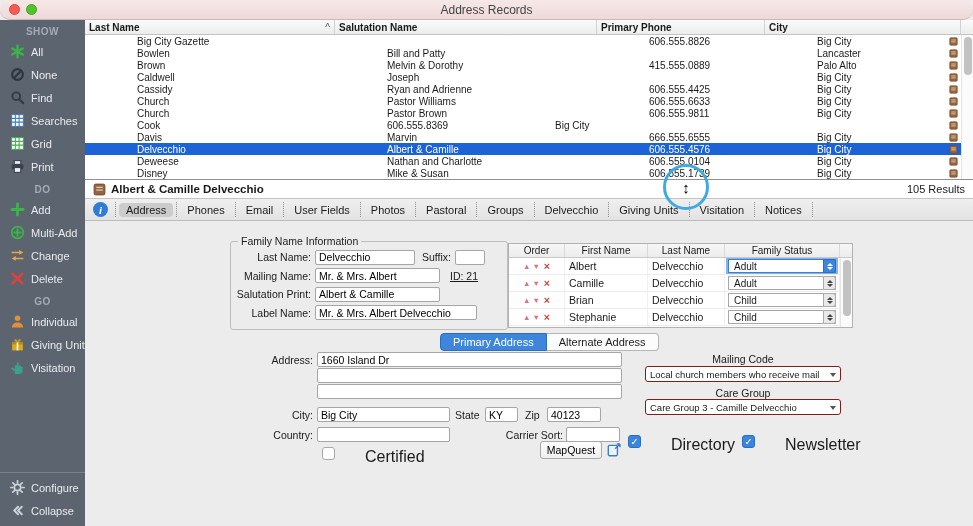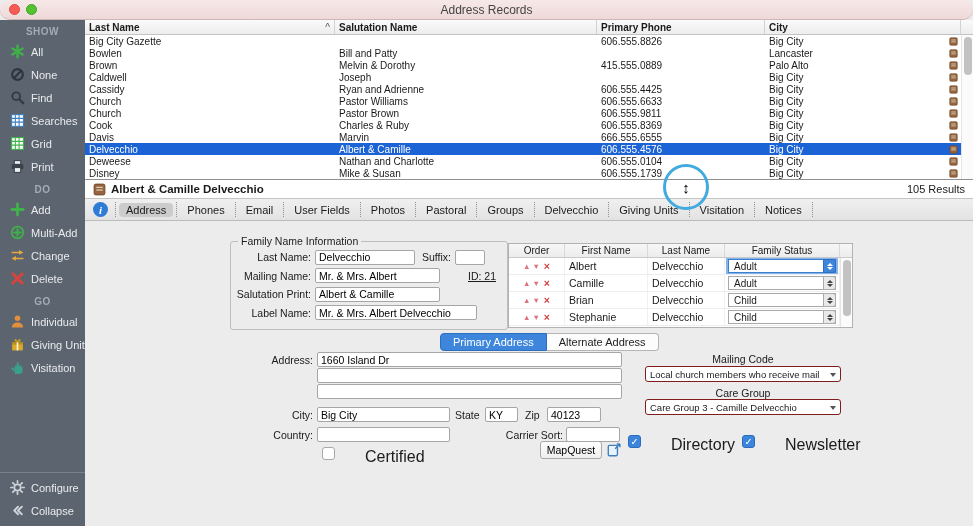--- a/index.html
+++ b/index.html
@@ -21,21 +21,21 @@
 .side-text { font-size:11px; white-space:nowrap; }
 .side-footer { margin-top:auto; border-top:1px solid #79828c; padding:3px 0 4px; }
 .main { flex:1; display:flex; flex-direction:column; min-width:0; }
 .records { position:relative; height:159px; background:#fff; flex-shrink:0; }
 .rec-header { display:flex; height:15px; background:linear-gradient(#fafafa,#ededed); border-bottom:1px solid #c3c3c3; font-weight:bold; font-size:10px; }
 .rc { flex-shrink:0; padding:0 4px; white-space:nowrap; overflow:hidden; display:flex; align-items:center; }
 .rc.h { border-right:1px solid #d2d2d2; }
 .c0{width:250px}.c1{width:262px}.c2{width:168px}.c3{width:196px}
 .sort-caret { margin-left:auto; color:#555; font-weight:normal; }
 .rec-body { height:144px; overflow:hidden; }
-.rec-row { position:relative; display:flex; height:12px; font-size:10px; align-items:center; }
+.rec-row { position:relative; display:flex; height:12px; font-size:10px; align-items:center;padding-left:48px; }
 .rec-row.selected { background:#1c63d5; color:#fff; }
 .row-icon { position:absolute; right:15px; top:1.5px; width:9px; height:9px; }
 .records-scroll { position:absolute; right:0; top:15px; width:12px; height:144px; background:#fbfbfb; border-left:1px solid #e4e4e4; }
 .thumb { position:absolute; left:2px; width:8px; background:#c2c2c2; border-radius:4px; }
 .record-bar { height:20px; background:#fff; border-top:1px solid #909090; border-bottom:1px solid #c4c4c4; display:flex; align-items:center; padding:0 8px; gap:5px; flex-shrink:0; }
 .rec-icon { width:13px; height:13px; }
 .rec-title { font-weight:bold; font-size:11.5px; }
 .rec-results { margin-left:auto; font-size:11px; }
 .tabbar { height:22px; background:linear-gradient(#efefef,#e3e3e3); border-bottom:1px solid #bcbcbc; display:flex; align-items:center; padding-left:8px; flex-shrink:0; }
 .info-btn { width:15px; height:15px; border-radius:50%; background:#2e7cd6; color:#fff; font-family:"Liberation Serif",serif; font-style:italic; font-weight:bold; font-size:11px; display:flex; align-items:center; justify-content:center; margin-right:7px; flex-shrink:0; }
@@ -45,21 +45,21 @@
 .tab-label { padding:1px 7px; border-radius:4px; font-size:11px; white-space:nowrap; }
 .tab.active .tab-label { background:#cccccc; }
 .form-area { position:relative; flex:1; background:#ececec; }
 .family-box { position:absolute; left:145px; top:14px; width:278px; height:95px; border:1px solid #bdbdbd; border-radius:3px; padding:1px 5px 0 2px; }
 .family-box legend { font-size:10.5px; padding:0 3px; margin-left:5px; color:#222; }
 .frow { display:flex; align-items:center; height:18.5px; }
 .f-label { font-size:10.5px; text-align:right; flex-shrink:0; }
 .fl1 { width:82px; padding-right:4px; }
 .fl2 { width:40px; padding-right:4px; }
 .f-input,.a-input { height:15px; border:1px solid #a6a6a6; border-radius:2px; background:#fff; font-size:10.5px; font-family:inherit; padding:0 3px; }
-.id-text { font-size:10.5px; margin-left:28px;text-decoration:underline; }
+.id-text { font-size:10.5px; margin-left:10px;text-decoration:underline; }
 .members { position:absolute; left:423px; top:22px; width:345px; height:85px; background:#fff; border:1px solid #b2b2b2; }
 .mem-header { display:flex; height:14px; background:linear-gradient(#f7f7f7,#ececec); border-bottom:1px solid #c9c9c9; font-size:10px; }
 .mh { display:flex; align-items:center; justify-content:center; border-right:1px solid #d9d9d9; flex-shrink:0; }
 .m0{width:56px}.m1{width:83px}.m2{width:77px}.m3{width:115px}
 .mem-row { display:flex; height:17px; border-bottom:1px solid #ededed; font-size:10.5px; }
 .mc { display:flex; align-items:center; border-right:1px solid #f0f0f0; padding-left:4px; flex-shrink:0; overflow:hidden; }
 .mc.m0 { justify-content:center; gap:2px; padding-left:0; }
 .mc.m3 { padding:0 3px; }
 .ord-ar { color:#e0737a; font-size:7.5px; cursor:default; }
 .ord-x { color:#ce413c; font-size:10.5px; font-weight:bold; margin-left:2px; line-height:1; }
@@ -380,21 +380,20 @@
               <span class="row-icon">
                 <svg viewBox="0 0 12 12">
                   <rect x="1" y="1" width="10" height="10" rx="1.5" fill="#96653f" stroke="#6e4526" stroke-width="0.8"></rect>
                   <line x1="3" y1="4" x2="9" y2="4" stroke="#e9dcc8"></line>
                   <line x1="3" y1="6.5" x2="9" y2="6.5" stroke="#e9dcc8"></line>
                 </svg>
               </span>
             </div>
             <div class="rec-row">
               <div class="rc c0">Cook</div>
-              <div class="rc c1">Charles &amp; Ruby</div>
               <div class="rc c2">606.555.8369</div>
               <div class="rc c3">Big City</div>
               <span class="row-icon">
                 <svg viewBox="0 0 12 12">
                   <rect x="1" y="1" width="10" height="10" rx="1.5" fill="#96653f" stroke="#6e4526" stroke-width="0.8"></rect>
                   <line x1="3" y1="4" x2="9" y2="4" stroke="#e9dcc8"></line>
                   <line x1="3" y1="6.5" x2="9" y2="6.5" stroke="#e9dcc8"></line>
                 </svg>
               </span>
             </div>

